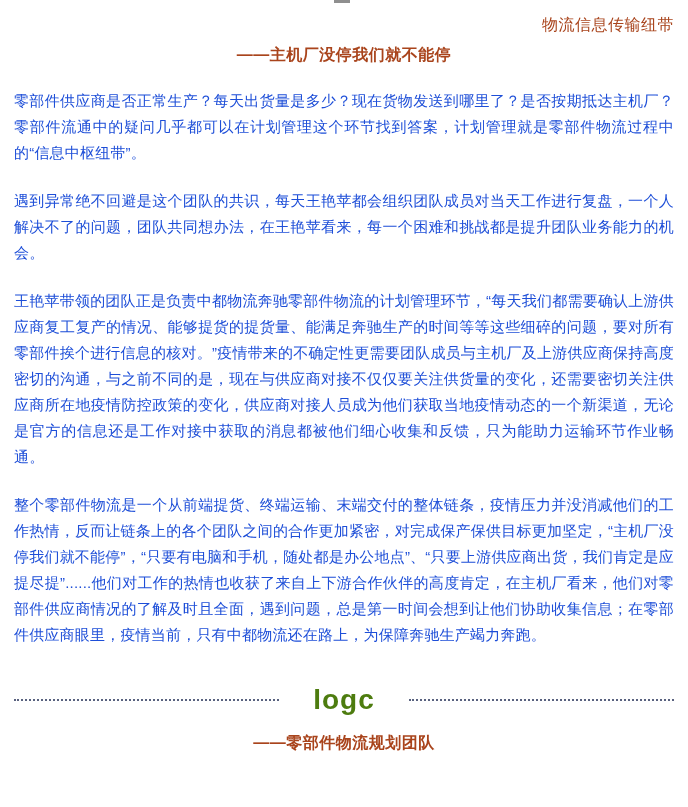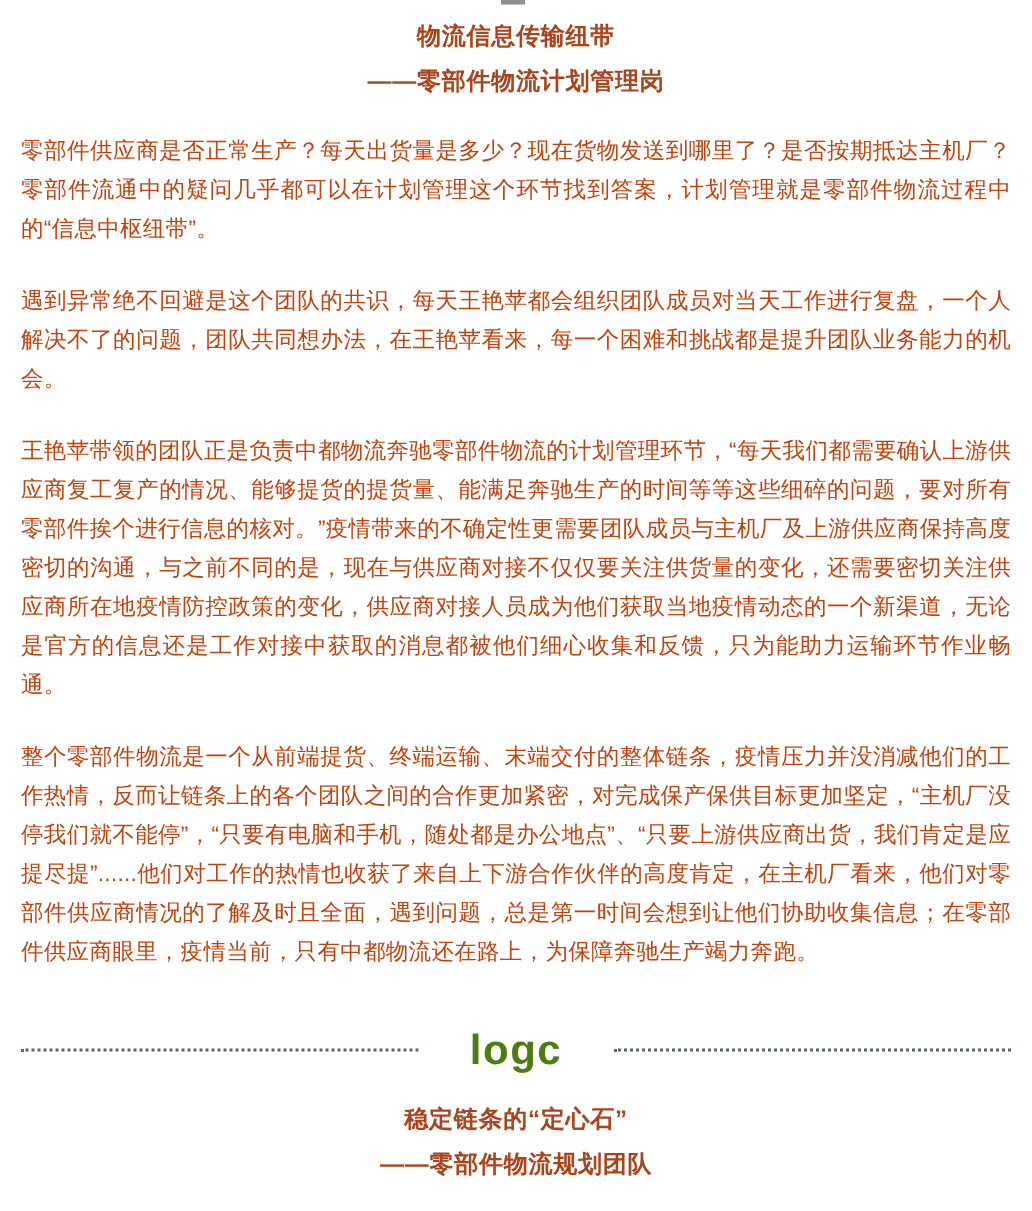--- a/index.html
+++ b/index.html
@@ -21,41 +21,41 @@
     width: 16px;
     height: 3px;
     background: #8f8f8f;
   }
   .article {
     padding: 10px 14px 8px 14px;
   }
   .sec-title {
     margin: 0;
     padding-top: 4px;
-    text-align: center;
+    text-align: right;
     font-size: 16px;
     line-height: 22px;
-    font-weight: 700;
+    font-weight: 400;
     letter-spacing: 0.5px;
     color: #a9441c;
   }
   .sec-subtitle {
     margin: 8px 0 0 0;
     text-align: center;
     font-size: 16px;
     line-height: 22px;
     font-weight: 700;
     letter-spacing: 0.5px;
     color: #a9441c;
   }
   .para {
     margin: 22px 0 0 0;
     font-size: 15px;
     line-height: 26px;
-    color: #c2410c;
+    color: #1d4ed8;
     text-align: justify;
     text-justify: inter-ideograph;
     letter-spacing: 0.2px;
     word-break: break-all;
   }
   .divider {
     margin: 30px 0 10px 0;
     display: flex;
     align-items: center;
     height: 44px;
@@ -83,33 +83,32 @@
 </style>
 </head>
 <body>
 
 <div class="top-mark"></div>
 
 <article class="article">
 
   <h1 class="sec-title">物流信息传输纽带</h1>
 
-  <h2 class="sec-subtitle">——零部件物流计划管理岗</h2>
+  <h2 class="sec-subtitle">——主机厂没停我们就不能停</h2>
 
   <p class="para">零部件供应商是否正常生产？每天出货量是多少？现在货物发送到哪里了？是否按期抵达主机厂？零部件流通中的疑问几乎都可以在计划管理这个环节找到答案，计划管理就是零部件物流过程中的“信息中枢纽带”。</p>
 
   <p class="para">遇到异常绝不回避是这个团队的共识，每天王艳苹都会组织团队成员对当天工作进行复盘，一个人解决不了的问题，团队共同想办法，在王艳苹看来，每一个困难和挑战都是提升团队业务能力的机会。</p>
 
   <p class="para">王艳苹带领的团队正是负责中都物流奔驰零部件物流的计划管理环节，“每天我们都需要确认上游供应商复工复产的情况、能够提货的提货量、能满足奔驰生产的时间等等这些细碎的问题，要对所有零部件挨个进行信息的核对。”疫情带来的不确定性更需要团队成员与主机厂及上游供应商保持高度密切的沟通，与之前不同的是，现在与供应商对接不仅仅要关注供货量的变化，还需要密切关注供应商所在地疫情防控政策的变化，供应商对接人员成为他们获取当地疫情动态的一个新渠道，无论是官方的信息还是工作对接中获取的消息都被他们细心收集和反馈，只为能助力运输环节作业畅通。</p>
 
   <p class="para">整个零部件物流是一个从前端提货、终端运输、末端交付的整体链条，疫情压力并没消减他们的工作热情，反而让链条上的各个团队之间的合作更加紧密，对完成保产保供目标更加坚定，“主机厂没停我们就不能停”，“只要有电脑和手机，随处都是办公地点”、“只要上游供应商出货，我们肯定是应提尽提”......他们对工作的热情也收获了来自上下游合作伙伴的高度肯定，在主机厂看来，他们对零部件供应商情况的了解及时且全面，遇到问题，总是第一时间会想到让他们协助收集信息；在零部件供应商眼里，疫情当前，只有中都物流还在路上，为保障奔驰生产竭力奔跑。</p>
 
   <div class="divider">
     <span class="dotline"></span>
     <span class="logo-text">logc</span>
     <span class="dotline"></span>
   </div>
 
-  <h1 class="sec-title sec2-title">稳定链条的“定心石”</h1>
 
   <h2 class="sec-subtitle sec2-subtitle">——零部件物流规划团队</h2>
 
 </article>
 
 </body></html>

